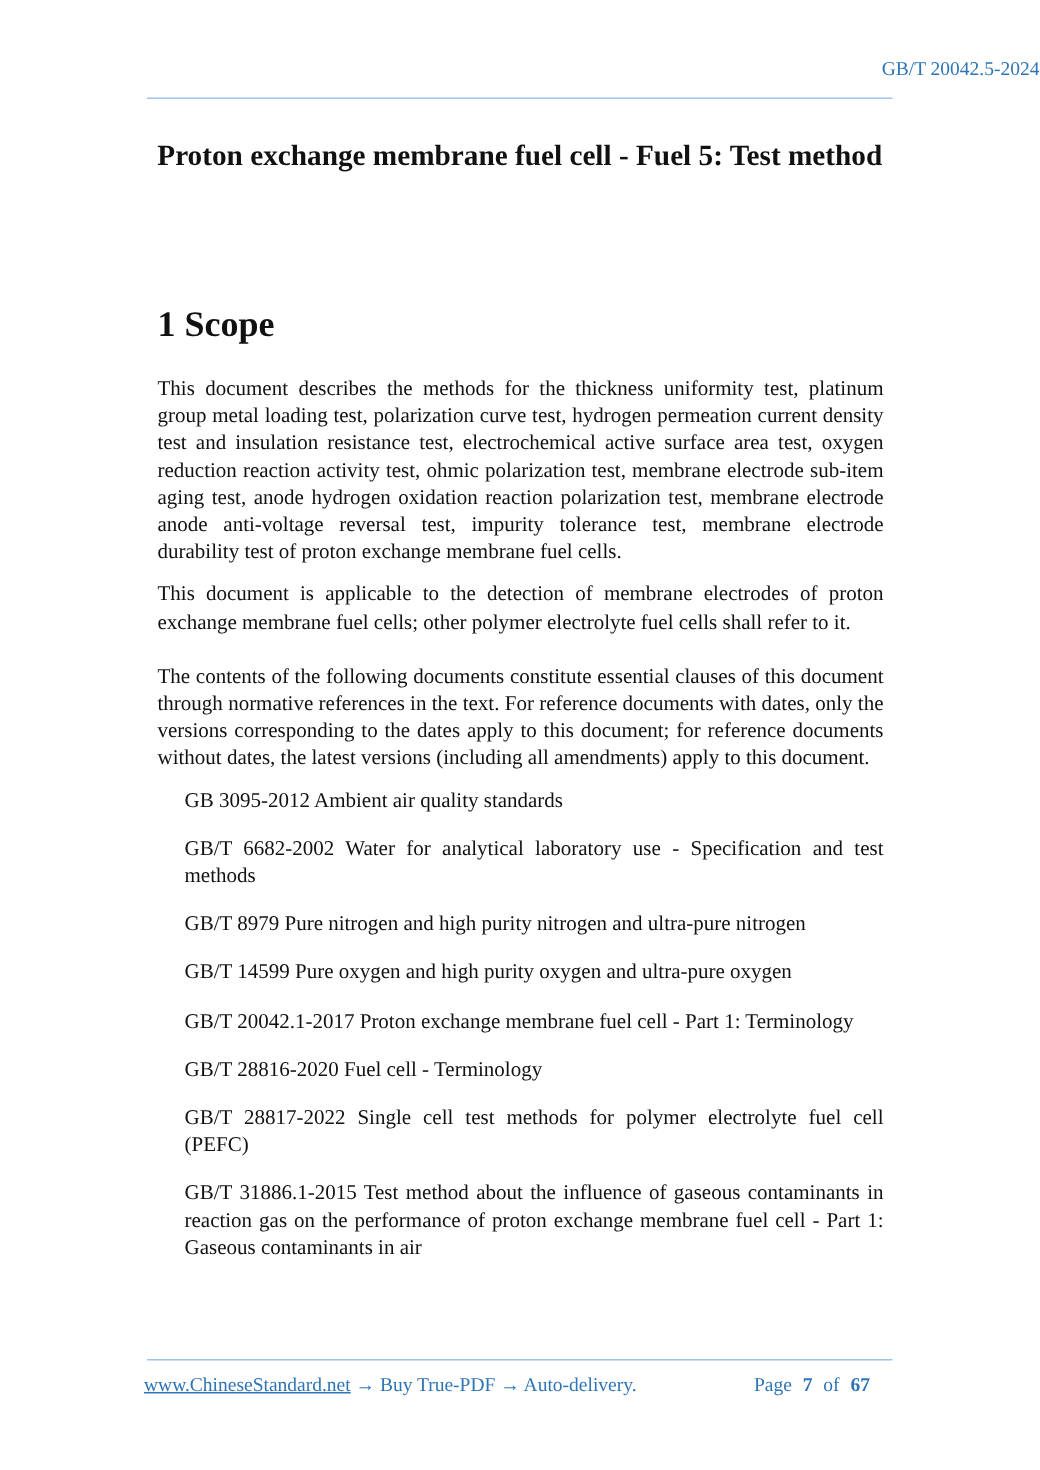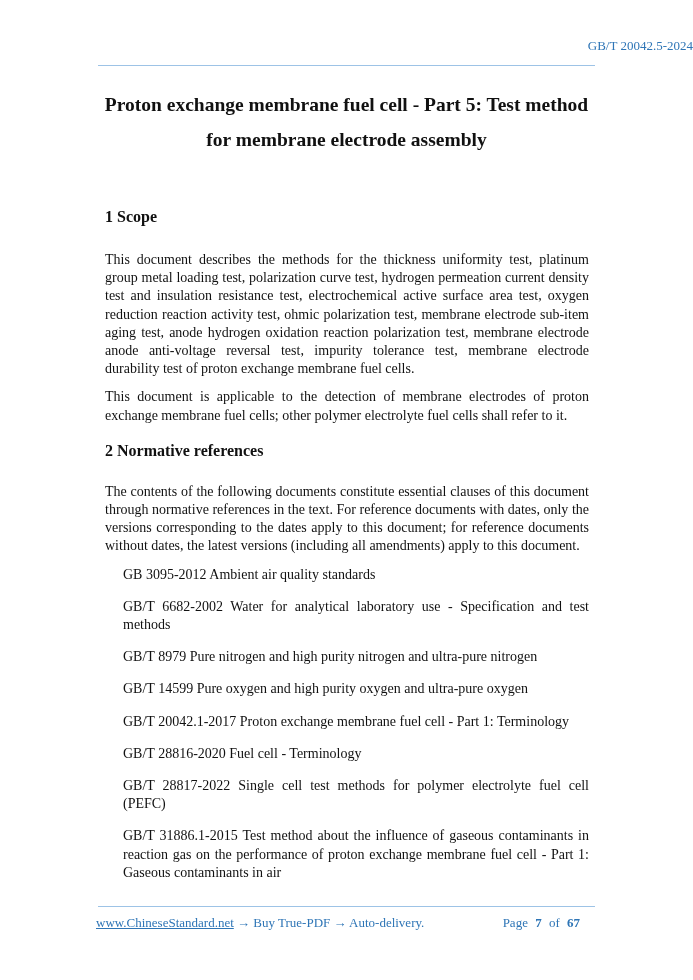--- a/index.html
+++ b/index.html
@@ -6,21 +6,21 @@
   body { width: 693px; height: 980px; position: relative; overflow: hidden;
          font-family: "Liberation Serif", "DejaVu Serif", serif; color: #111; }
   .header { position: absolute; top: 38px; left: 0; width: 693px; text-align: right;
             font-size: 13px; color: #2e75b6; }
   .rule { position: absolute; left: 98px; width: 497px; height: 1px; background: #9dc3e6; }
   .rule.top { top: 65px; }
   .rule.bottom { top: 906px; }
   .title { position: absolute; top: 87px; left: 0; width: 693px; text-align: center;
            font-weight: bold; font-size: 19.5px; line-height: 35px; }
   .content { position: absolute; left: 105px; width: 484px; top: 203px; }
-  h2 { font-size: 16px; font-weight: bold; margin: 0; line-height: 28px; }
+  h2 { font-size: 24px; font-weight: bold; margin: 0; line-height: 28px; }
   p { margin: 0; font-size: 14px; line-height: 18.2px; text-align: justify; }
   .p-scope1 { margin-top: 20px; }
   .p-scope2 { margin-top: 10px; }
   .h-norm { margin-top: 12px; }
   .p-norm { margin-top: 18px; }
   .refs { margin-top: 10px; padding-left: 18px; }
   .ref { margin-bottom: 14px; font-size: 14px; line-height: 18.2px; text-align: justify; }
   .footer { position: absolute; top: 915px; left: 96px; width: 484px; font-size: 13px;
             color: #2e75b6; display: flex; justify-content: space-between; }
   .footer a { color: #2e75b6; text-decoration: underline; }
@@ -30,33 +30,31 @@
 </style>
 </head>
 <body>
 
 <div class="header">
   <span>GB/T 20042.5-2024</span>
 </div>
 <div class="rule top"></div>
 
 <div class="title">
-  <div>Proton exchange membrane fuel cell - Part 5: Test method</div>
-  <div>for membrane electrode assembly</div>
+  <div>Proton exchange membrane fuel cell - Fuel 5: Test method</div>
 </div>
 
 <div class="content">
   <section>
     <h2>1 Scope</h2>
     <p class="p-scope1">This document describes the methods for the thickness uniformity test, platinum group metal loading test, polarization curve test, hydrogen permeation current density test and insulation resistance test, electrochemical active surface area test, oxygen reduction reaction activity test, ohmic polarization test, membrane electrode sub-item aging test, anode hydrogen oxidation reaction polarization test, membrane electrode anode anti-voltage reversal test, impurity tolerance test, membrane electrode durability test of proton exchange membrane fuel cells.</p>
     <p class="p-scope2">This document is applicable to the detection of membrane electrodes of proton exchange membrane fuel cells; other polymer electrolyte fuel cells shall refer to it.</p>
   </section>
 
   <section>
-    <h2 class="h-norm">2 Normative references</h2>
     <p class="p-norm">The contents of the following documents constitute essential clauses of this document through normative references in the text. For reference documents with dates, only the versions corresponding to the dates apply to this document; for reference documents without dates, the latest versions (including all amendments) apply to this document.</p>
     <div class="refs">
       <div class="ref">GB 3095-2012 Ambient air quality standards</div>
       <div class="ref">GB/T 6682-2002 Water for analytical laboratory use - Specification and test methods</div>
       <div class="ref">GB/T 8979 Pure nitrogen and high purity nitrogen and ultra-pure nitrogen</div>
       <div class="ref">GB/T 14599 Pure oxygen and high purity oxygen and ultra-pure oxygen</div>
       <div class="ref">GB/T 20042.1-2017 Proton exchange membrane fuel cell - Part 1: Terminology</div>
       <div class="ref">GB/T 28816-2020 Fuel cell - Terminology</div>
       <div class="ref">GB/T 28817-2022 Single cell test methods for polymer electrolyte fuel cell (PEFC)</div>
       <div class="ref">GB/T 31886.1-2015 Test method about the influence of gaseous contaminants in reaction gas on the performance of proton exchange membrane fuel cell - Part 1: Gaseous contaminants in air</div>

